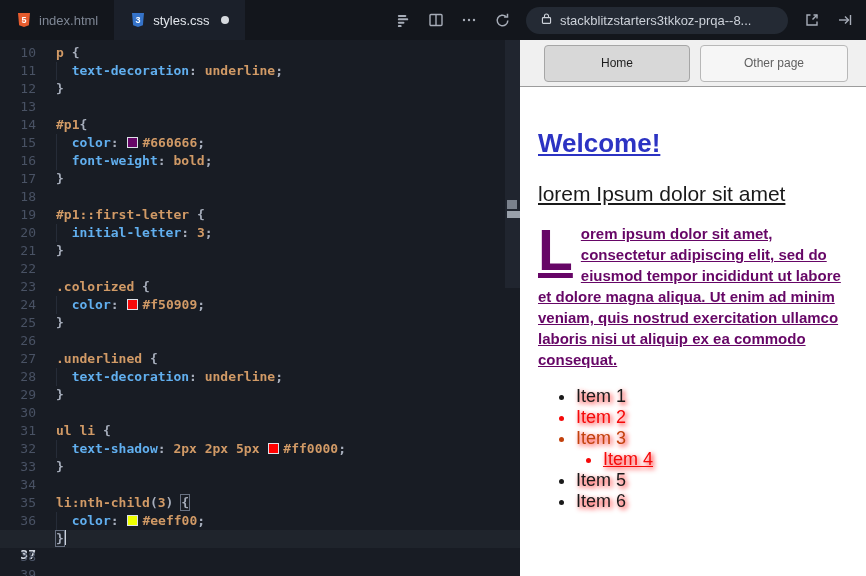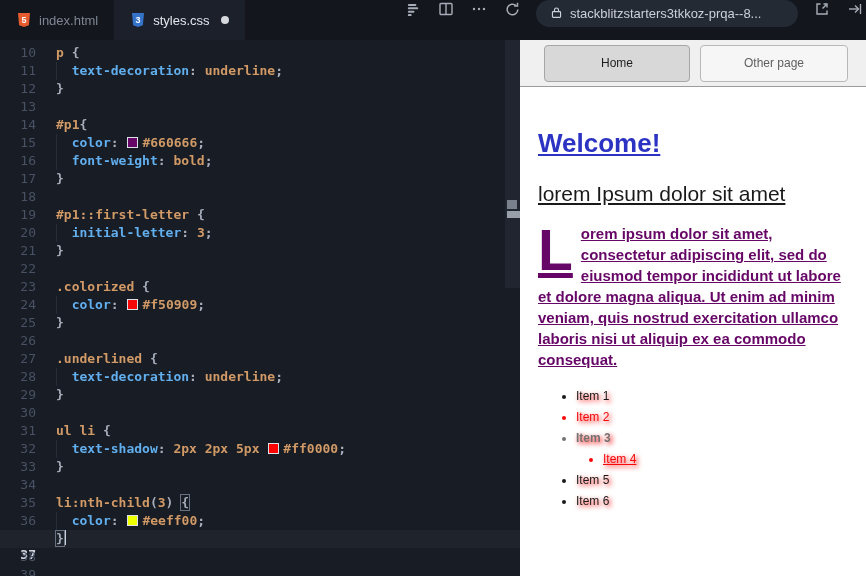--- a/index.html
+++ b/index.html
@@ -8,21 +8,21 @@
   .app { width:866px; height:576px; display:flex; flex-direction:column; }
 
   
   .topbar { height:40px; flex:0 0 40px; background:#13161c; display:flex; align-items:stretch; }
   .tabs { display:flex; }
   .tab { display:flex; align-items:center; gap:7px; padding:0 16px; font-size:13px;
          color:#7e8694; cursor:pointer; }
   .tab.active { background:#1b202a; color:#e2e6ec; }
   .ticon { width:16px; height:16px; display:inline-flex; }
   .dot { width:8px; height:8px; border-radius:50%; background:#d6d9de; margin-left:4px; }
-  .controls { margin-left:auto; display:flex; gap:15px; padding-right:2px; }
+  .controls { margin-left:auto; display:flex; align-items:center; gap:15px; padding-right:12px; }
   .cicon { width:18px; height:18px; display:inline-flex; align-items:center; justify-content:center;
            color:#a7adb8; cursor:pointer; }
   .cicon svg { stroke:#a7adb8; fill:none; stroke-width:1.4; }
   .urlbar { display:flex; align-items:center; gap:7px; background:#242a34; border-radius:14px;
             height:27px; padding:0 14px; width:262px; }
   .urltext { color:#ccd1d9; font-size:13px; white-space:nowrap; overflow:hidden; }
 
   
   .main { flex:1; display:flex; min-height:0; }
 
@@ -59,21 +59,21 @@
   .btn.home { margin-left:24px; width:146px; background:#d8d8d8; border:1px solid #a6a6a6; color:#1c1c1c; }
   .btn.other { margin-left:10px; width:148px; background:#f6f6f6; border:1px solid #b8b8b8; color:#606060; }
   .pcontent { flex:1; padding:0 10px 0 18px; overflow:hidden; }
   .welcome { margin-top:41px; font-size:26px; font-weight:bold; text-decoration:underline; }
   .subline { margin-top:23px; font-size:21px; color:#1a1a1a; text-decoration:underline; }
   .bigpara { margin-top:17px; width:318px; font-size:15px; line-height:21px; font-weight:bold;
              text-decoration:underline; }
   .dropcap { float:left; font-size:57px; line-height:44px; padding:5px 8px 0 0; font-weight:bold;
              text-decoration:underline; }
   .itemlist { margin-top:16px; padding-left:38px; list-style:disc; }
-  .itemlist li { font-size:12px; line-height:21px; color:#1a1a1a; }
+  .itemlist li { font-size:18px; line-height:21px; color:#1a1a1a; }
 </style>
 </head>
 <body>
 
 <div class="app">
 
   <div class="topbar">
     <div class="tabs">
       <div class="tab">
         <span class="ticon">
@@ -201,21 +201,21 @@
         <button class="btn home">Home</button>
         <button class="btn other">Other page</button>
       </div>
       <div class="pcontent">
         <div class="welcome" id="welcome" style="color: rgb(44, 51, 195);">Welcome!</div>
         <p class="subline">lorem Ipsum dolor sit amet</p>
         <p class="bigpara" id="bigpara" style="color: rgb(102, 6, 102);"><span class="dropcap">L</span><span>orem ipsum dolor sit amet, consectetur adipiscing elit, sed do eiusmod tempor incididunt ut labore et dolore magna aliqua. Ut enim ad minim veniam, quis nostrud exercitation ullamco laboris nisi ut aliquip ex ea commodo consequat.</span></p>
         <ul class="itemlist" id="itemlist">
             <li style="color: rgb(26, 26, 26); text-shadow: rgb(255, 0, 0) 2px 2px 5px;">Item 1</li>
             <li style="color: rgb(245, 9, 9); text-shadow: rgb(255, 0, 0) 2px 2px 5px;">Item 2</li>
-            <li style="color: #737373; text-shadow: rgb(255, 0, 0) 2px 2px 5px; font-weight: bold;">Item 3</li>
+            <li style="color: #c2410c; text-shadow: rgb(255, 0, 0) 2px 2px 5px;">Item 3</li>
             <li style="color: rgb(245, 9, 9); text-shadow: rgb(255, 0, 0) 2px 2px 5px; text-decoration: underline; margin-left: 27px;">Item 4</li>
             <li style="color: rgb(26, 26, 26); text-shadow: rgb(255, 0, 0) 2px 2px 5px;">Item 5</li>
             <li style="color: rgb(26, 26, 26); text-shadow: rgb(255, 0, 0) 2px 2px 5px;">Item 6</li>
           </ul>
       </div>
     </div>
 
   </div>
 </div>
 

